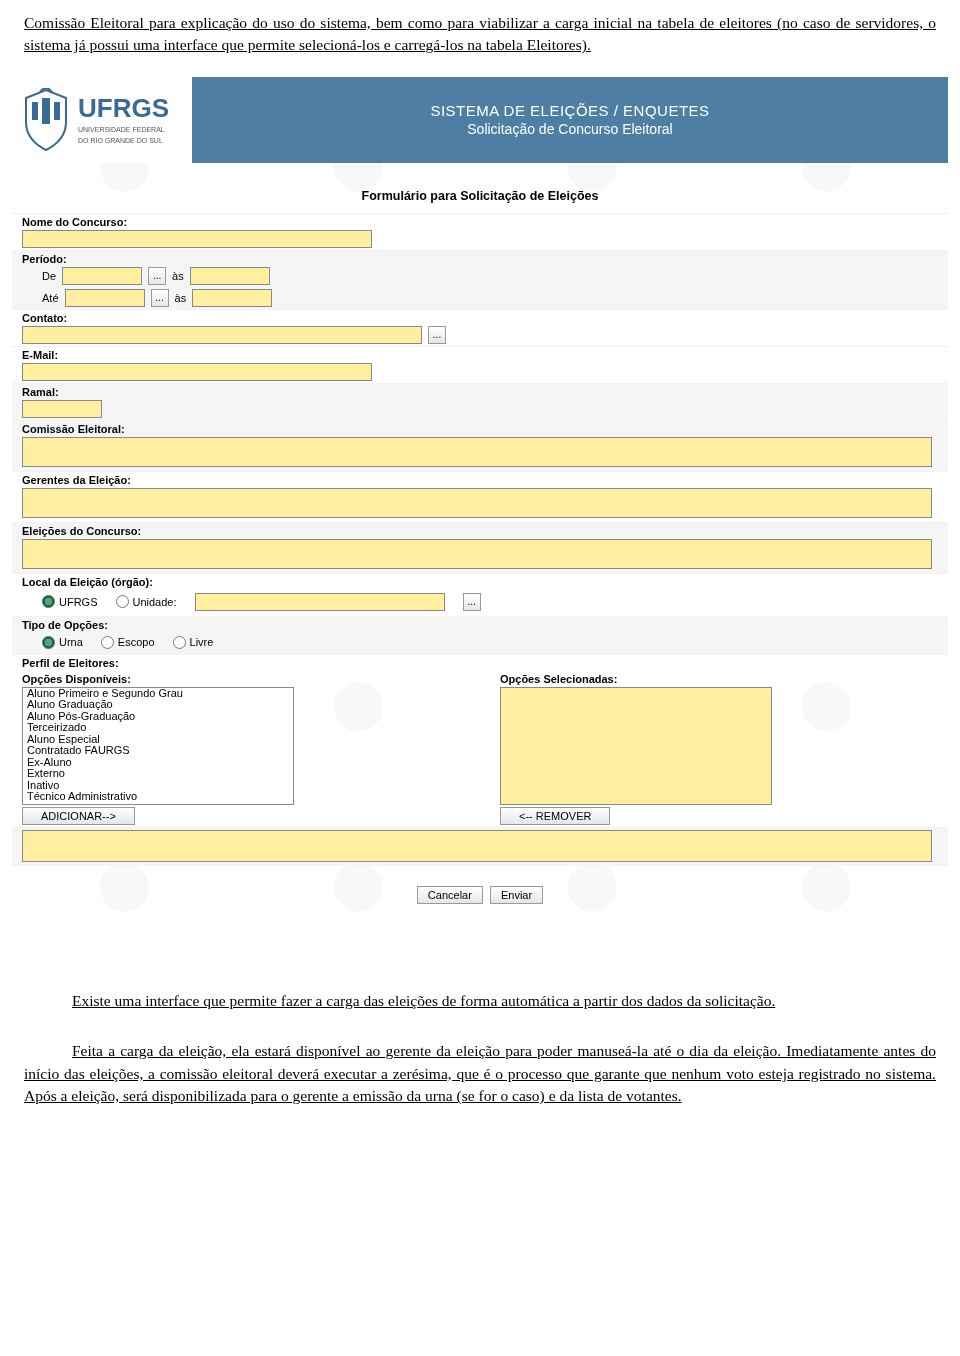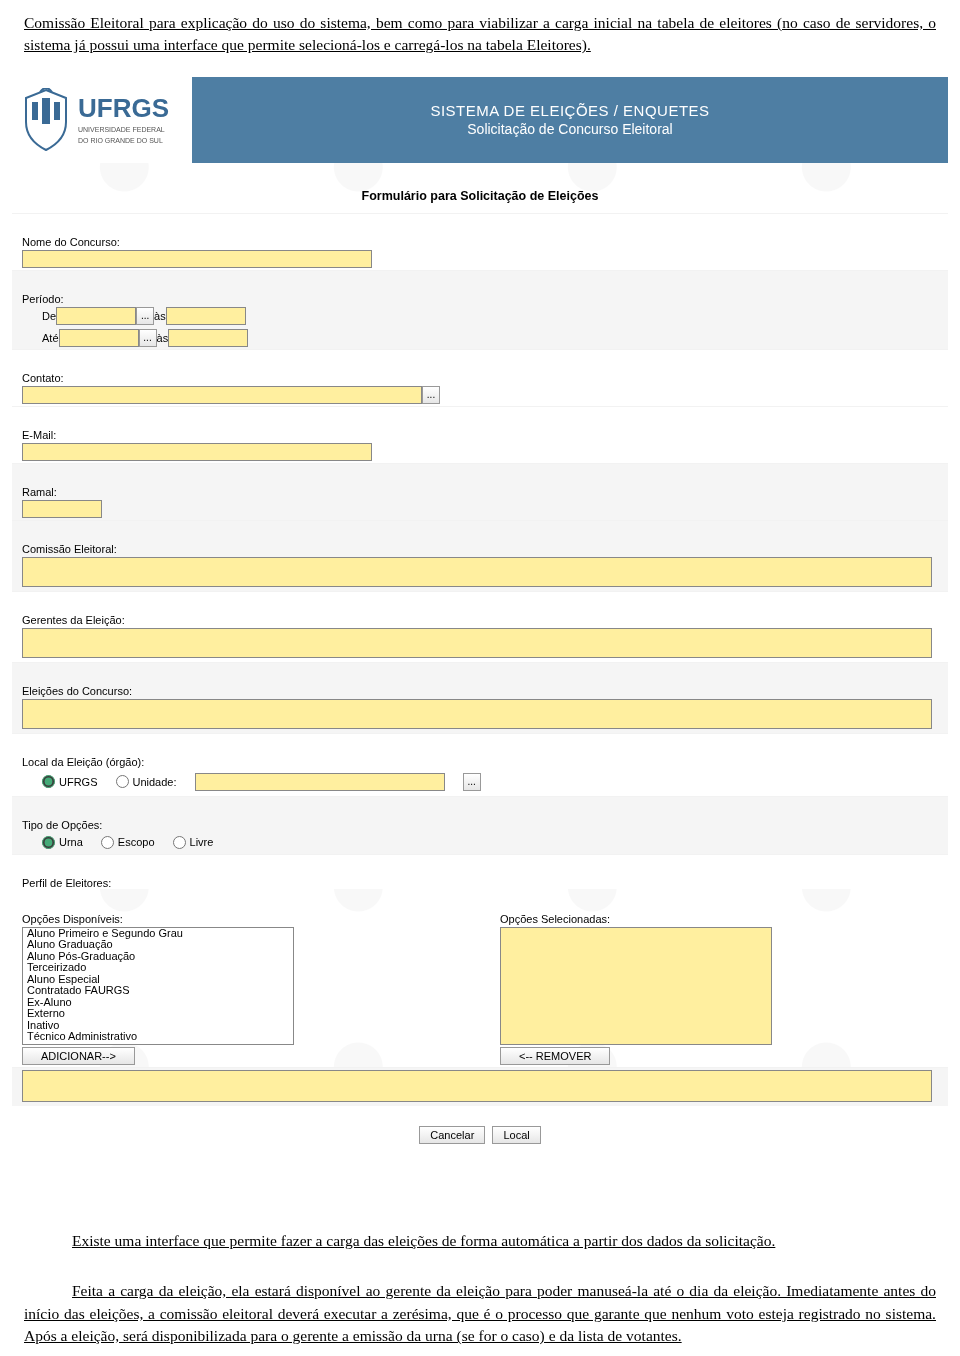--- a/index.html
+++ b/index.html
@@ -24,27 +24,27 @@
   .logo-ufrgs { fill: #3a6a95; }
   .logo-sub { font-size: 7px; color: #555; font-family: Arial, sans-serif; line-height: 1.15; margin-top: 3px; }
   .header-title { flex: 1; display: flex; flex-direction: column; justify-content: center; align-items: center; color: #fff; font-family: Verdana, sans-serif; }
   .header-title .t1 { font-size: 15px; letter-spacing: .5px; }
   .header-title .t2 { font-size: 14px; margin-top: 2px; }
   
   .form { font-family: Verdana, Arial, sans-serif; font-size: 11px; color: #000; position: relative; z-index: 1; padding-bottom: 40px; }
   .form-title { text-align: center; font-weight: bold; font-size: 12.5px; padding: 26px 0 10px; }
   .row { padding: 2px 10px; background: #fff; border-top: 1px solid #f2f2f2; }
   .row.alt { background: #f5f5f5; }
-  .lbl { font-weight: normal; display: block; margin-bottom: 2px; margin-top: 20px; }
+  .lbl { font-weight: bold; display: block; margin-bottom: 2px; }
   .sublbl { font-weight: normal; }
   input[type=text], textarea, select { font-family: Verdana, Arial, sans-serif; font-size: 11px; }
   .yel { background: #ffef9f; border: 1px solid #888; height: 18px; padding: 0 2px; }
   .yel-ta { background: #ffef9f; border: 1px solid #888; resize: none; overflow: auto; padding: 2px; }
   .btn-dots { width: 18px; height: 18px; border: 1px solid #999; background: linear-gradient(#fff,#e6e6e6); font-size: 10px; line-height: 14px; cursor: pointer; padding: 0; vertical-align: middle; }
-  .inline { display: flex; align-items: center; flex-wrap: wrap; }
+  .inline { display: flex; align-items: center; gap: 6px; flex-wrap: wrap; }
   .pad-left { padding-left: 20px; }
   .radio-row { display: flex; gap: 18px; align-items: center; padding: 3px 0 3px 20px; }
   .radio-item { display: flex; align-items: center; gap: 4px; }
   input[type=radio] { accent-color: #4a7; width: 13px; height: 13px; }
   
   .dual { display: flex; gap: 40px; padding: 2px 10px 2px 10px; }
   .dual-col { flex: 1; }
   .listbox { width: 272px; height: 118px; border: 1px solid #888; font-size: 11px; overflow-y: scroll; }
   .listbox.yel-bg { background: #ffef9f; }
   .listbox.white-bg { background: #fff; }
@@ -209,21 +209,21 @@
         <button class="action-btn">&lt;-- REMOVER</button>
       </div>
     </div>
 
     <div class="row alt">
       <textarea class="yel-ta obs-ta" style=""></textarea>
     </div>
 
     <div class="footer-btns">
       <button>Cancelar</button>
-      <button>Local</button>
+      <button>Enviar</button>
     </div>
   </div>
 </div>
 
 <div class="doc-text">
   <p class="indent">Existe uma interface que permite fazer a carga das eleições de forma automática a partir dos dados da solicitação.</p>
   <p class="indent">Feita a carga da eleição, ela estará disponível ao gerente da eleição para poder manuseá-la até o dia da eleição. Imediatamente antes do início das eleições, a comissão eleitoral deverá executar a zerésima, que é o processo que garante que nenhum voto esteja registrado no sistema. Após a eleição, será disponibilizada para o gerente a emissão da urna (se for o caso) e da lista de votantes.</p>
 </div>
 
 </body></html>

